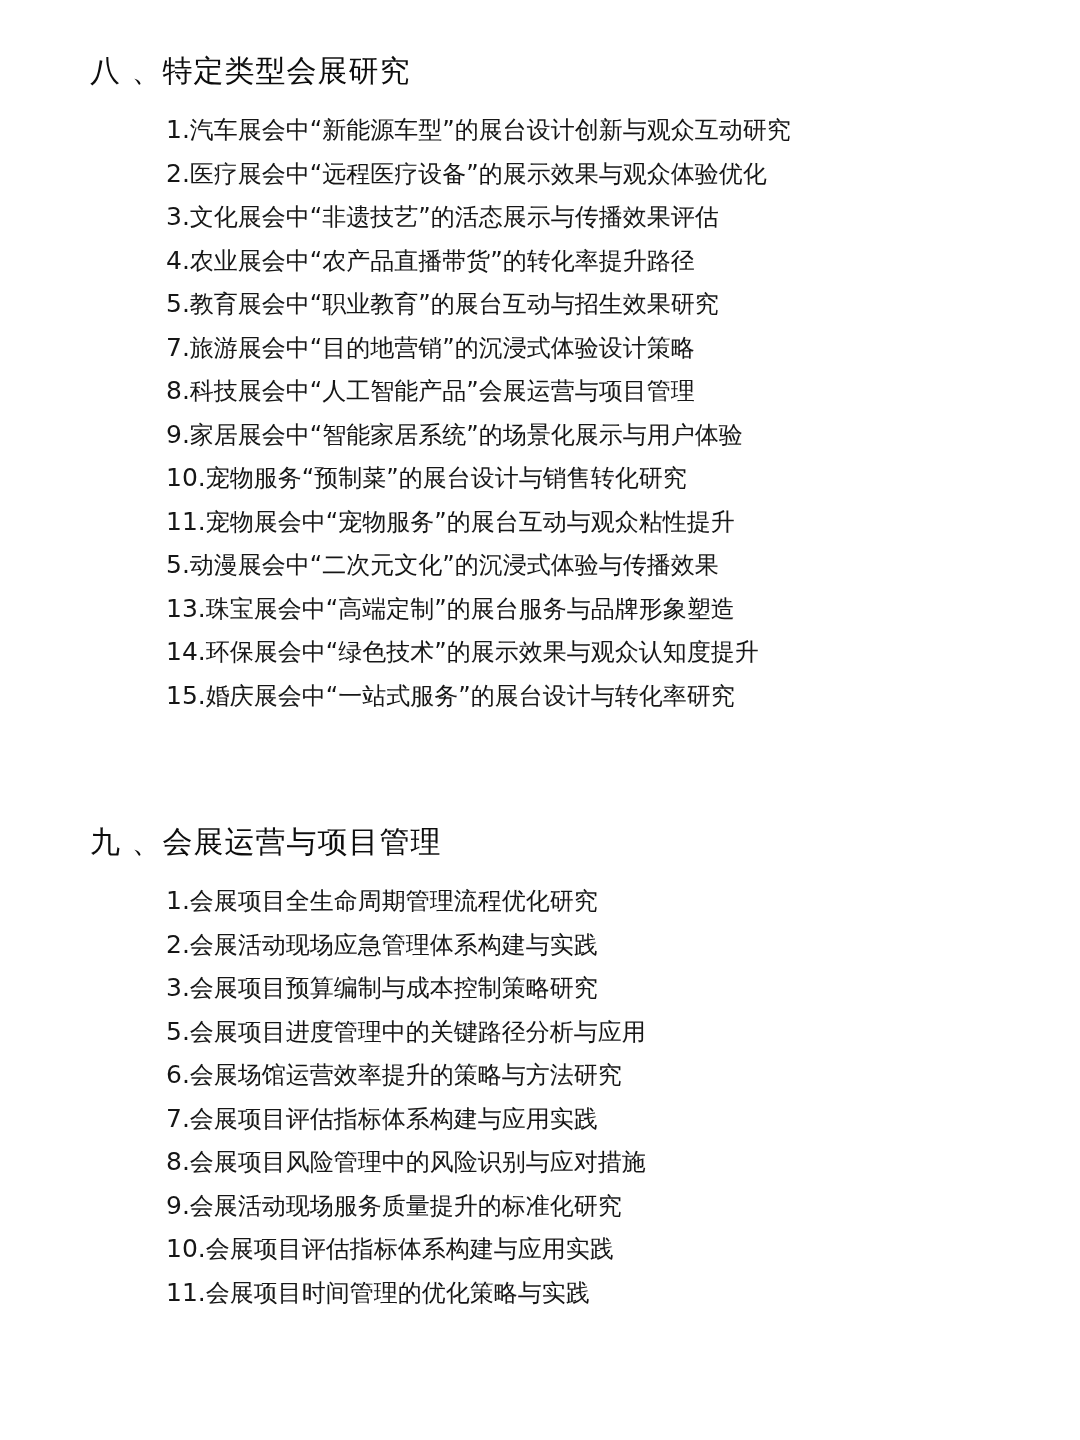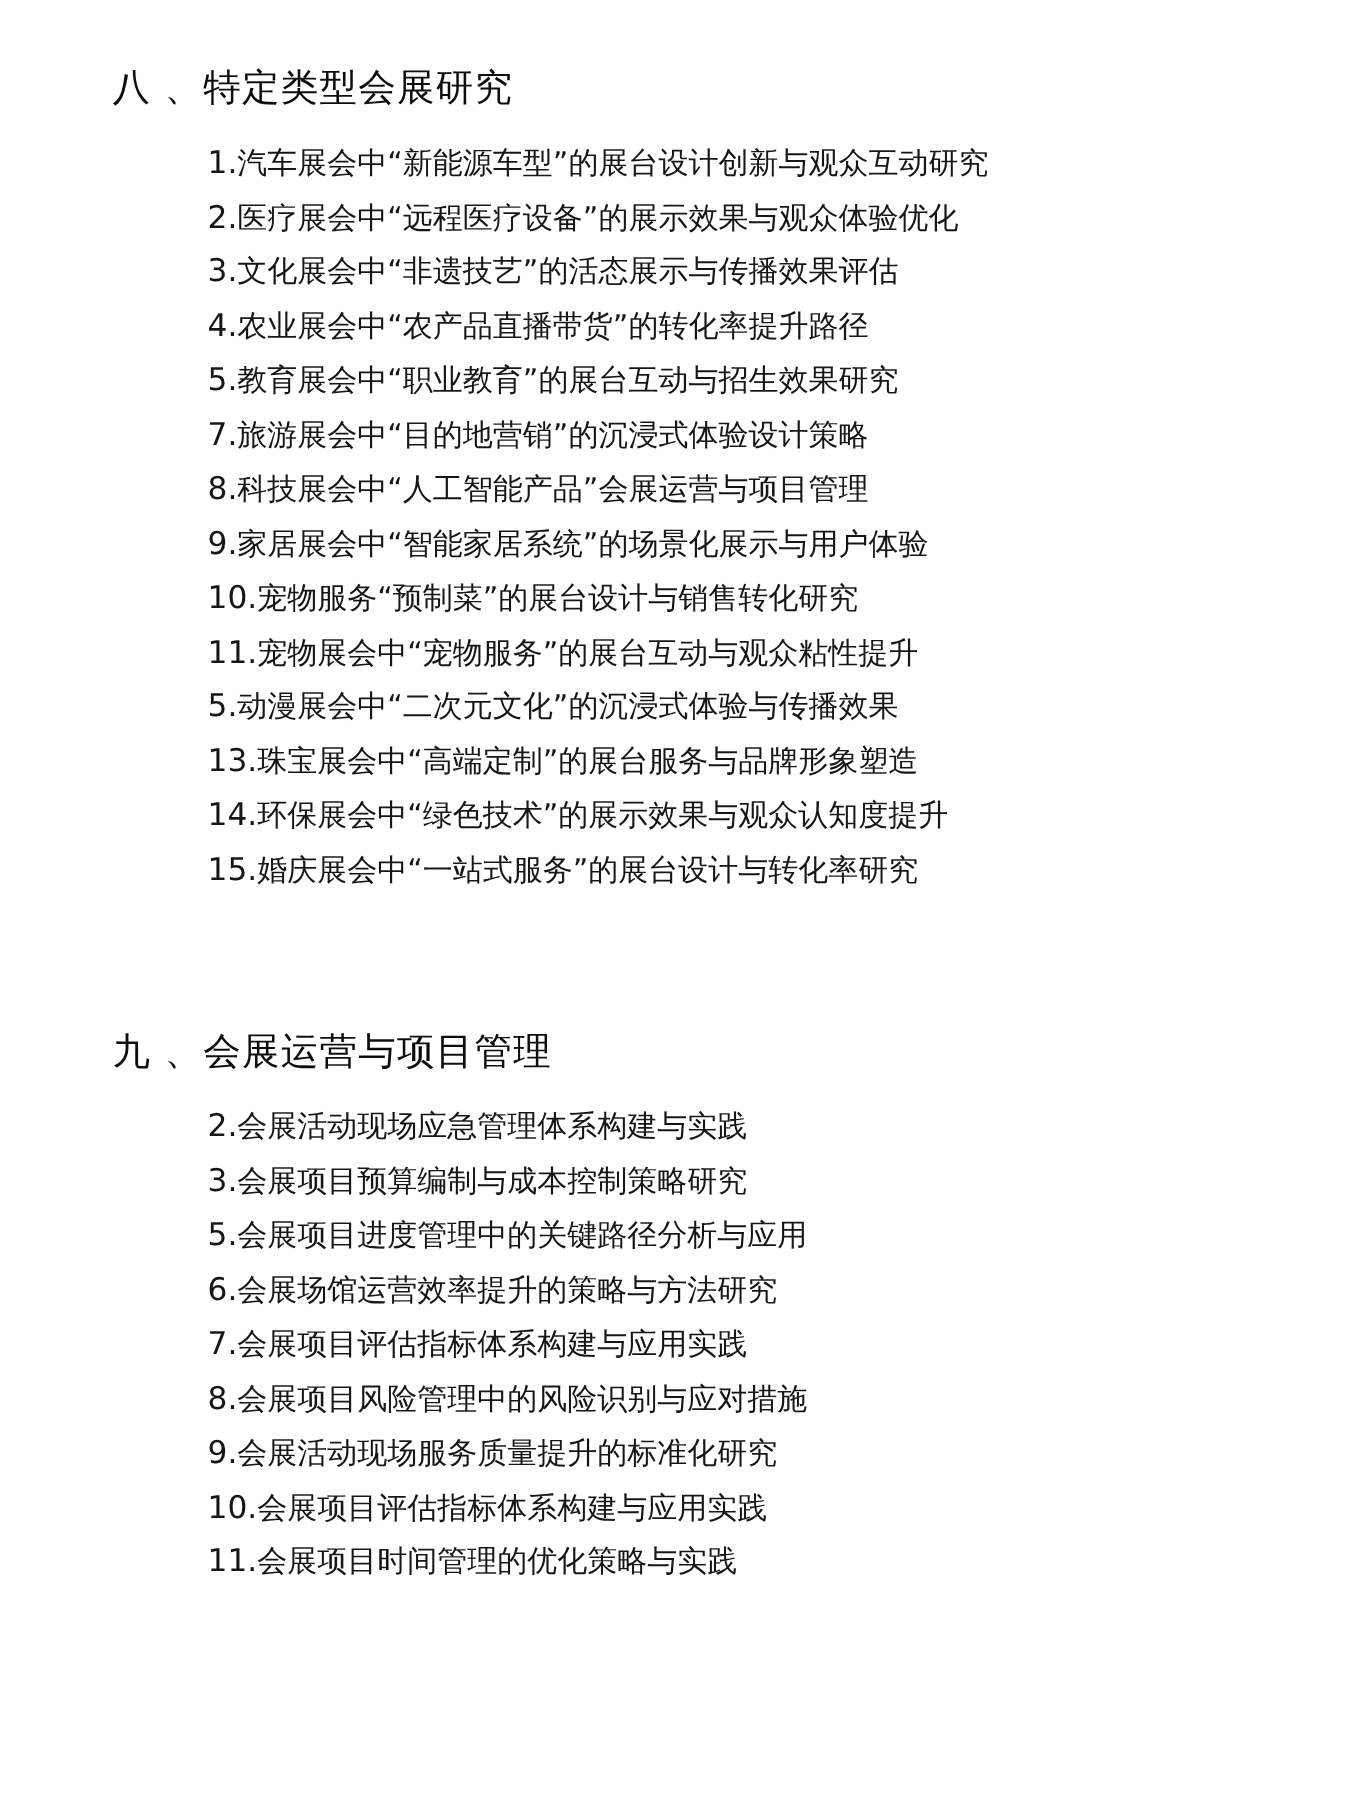--- a/index.html
+++ b/index.html
@@ -40,20 +40,21 @@
     <li class="item"><span class="item-num">5.</span><span>动漫展会中“二次元文化”的沉浸式体验与传播效果</span></li>
     <li class="item"><span class="item-num">13.</span><span>珠宝展会中“高端定制”的展台服务与品牌形象塑造</span></li>
     <li class="item"><span class="item-num">14.</span><span>环保展会中“绿色技术”的展示效果与观众认知度提升</span></li>
     <li class="item"><span class="item-num">15.</span><span>婚庆展会中“一站式服务”的展台设计与转化率研究</span></li>
   </ul>
 </div>
 
 <div class="section">
   <div class="section-title" style="top:822px">九 、会展运营与项目管理</div>
   <ul class="item-list" style="top:879px">
+    <li class="item"><span class="item-num">1.</span><span>会展项目全生命周期管理流程优化研究</span></li>
     <li class="item"><span class="item-num">2.</span><span>会展活动现场应急管理体系构建与实践</span></li>
     <li class="item"><span class="item-num">3.</span><span>会展项目预算编制与成本控制策略研究</span></li>
     <li class="item"><span class="item-num">5.</span><span>会展项目进度管理中的关键路径分析与应用</span></li>
     <li class="item"><span class="item-num">6.</span><span>会展场馆运营效率提升的策略与方法研究</span></li>
     <li class="item"><span class="item-num">7.</span><span>会展项目评估指标体系构建与应用实践</span></li>
     <li class="item"><span class="item-num">8.</span><span>会展项目风险管理中的风险识别与应对措施</span></li>
     <li class="item"><span class="item-num">9.</span><span>会展活动现场服务质量提升的标准化研究</span></li>
     <li class="item"><span class="item-num">10.</span><span>会展项目评估指标体系构建与应用实践</span></li>
     <li class="item"><span class="item-num">11.</span><span>会展项目时间管理的优化策略与实践</span></li>
   </ul>

